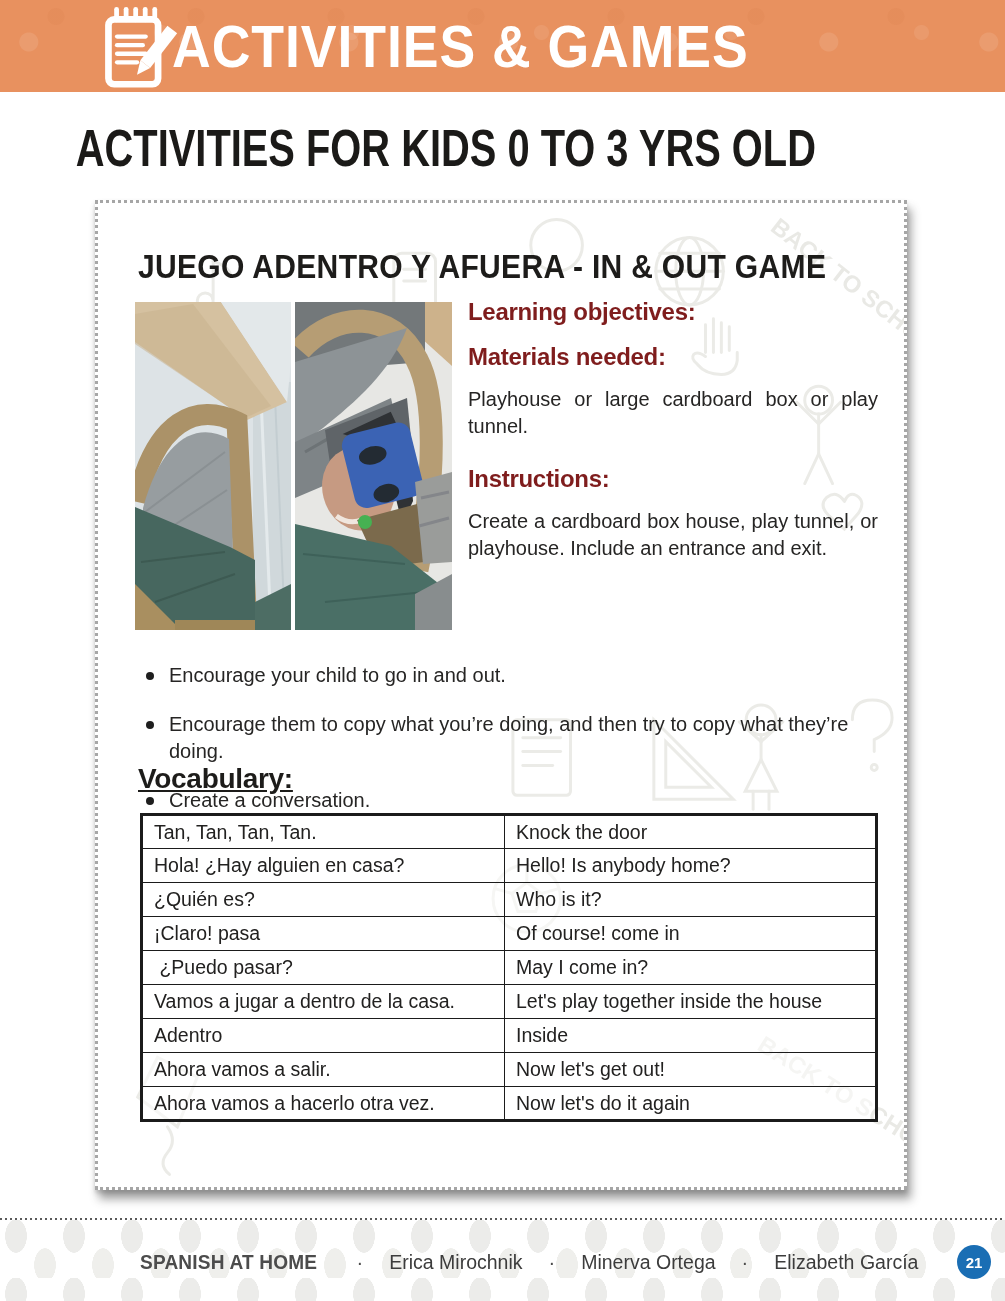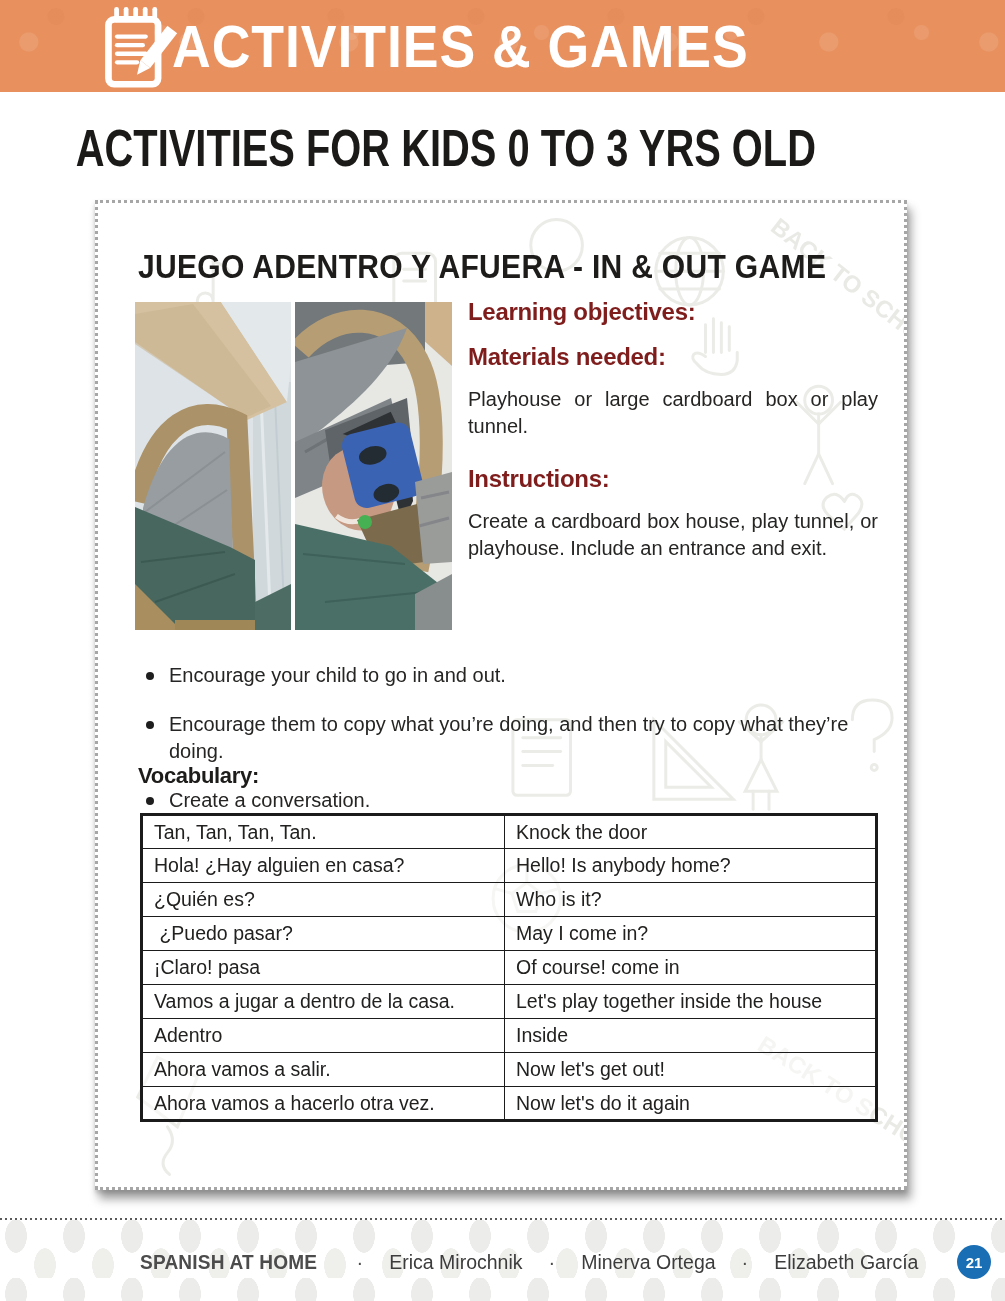--- a/index.html
+++ b/index.html
@@ -55,21 +55,21 @@
   }
   .right-col p {
     font-size:20px; line-height:27px; color:#262524; text-align:justify; margin:0 0 23px 0;
   }
 
   .bullets { position:absolute; left:48px; top:437px; width:712px; list-style:none; }
   .bullets li { display:flex; margin-bottom:13px;margin-top:22px; }
   .bullet-dot { flex:0 0 8px; width:8px; height:8px; border-radius:50%; background:#1e1e1e; margin:10px 15px 0 0; }
   .bullet-text { font-size:20px; line-height:27px; color:#262524; }
 
-  .vocab-title { position:absolute; left:40px; top:560px; font-size:22px; font-weight:800; color:#1d1c1a; letter-spacing:-.3px; }
+  .vocab-title { position:absolute; left:40px; top:560px; font-size:28px; font-weight:800; color:#1d1c1a; letter-spacing:-.3px;text-decoration:underline; }
 
   .vocab-table {
     position:absolute; left:42px; top:610px; width:738px;
     border-collapse:collapse; background:rgba(255,255,255,.55);border-radius:29px;
   }
   .vocab-table { border:3px solid #1b1b1b; }
   .vocab-table td {
     border:1.5px solid #1b1b1b; height:34px; vertical-align:middle;
     font-size:19.5px; color:#222120; padding:2px 8px 2px 11px; white-space:pre-wrap;
   }
@@ -302,26 +302,26 @@
         </tr>
         <tr>
           <td class="es">Hola! ¿Hay alguien en casa?</td>
           <td class="en">Hello! Is anybody home?</td>
         </tr>
         <tr>
           <td class="es">¿Quién es?</td>
           <td class="en">Who is it?</td>
         </tr>
         <tr>
+          <td class="es">¡Claro! pasa</td>
+          <td class="en">Of course! come in</td>
+        </tr>
+        <tr>
           <td class="es"> ¿Puedo pasar?</td>
           <td class="en">May I come in?</td>
-        </tr>
-        <tr>
-          <td class="es">¡Claro! pasa</td>
-          <td class="en">Of course! come in</td>
         </tr>
         <tr>
           <td class="es">Vamos a jugar a dentro de la casa.</td>
           <td class="en">Let's play together inside the house</td>
         </tr>
         <tr>
           <td class="es">Adentro</td>
           <td class="en">Inside</td>
         </tr>
         <tr>

